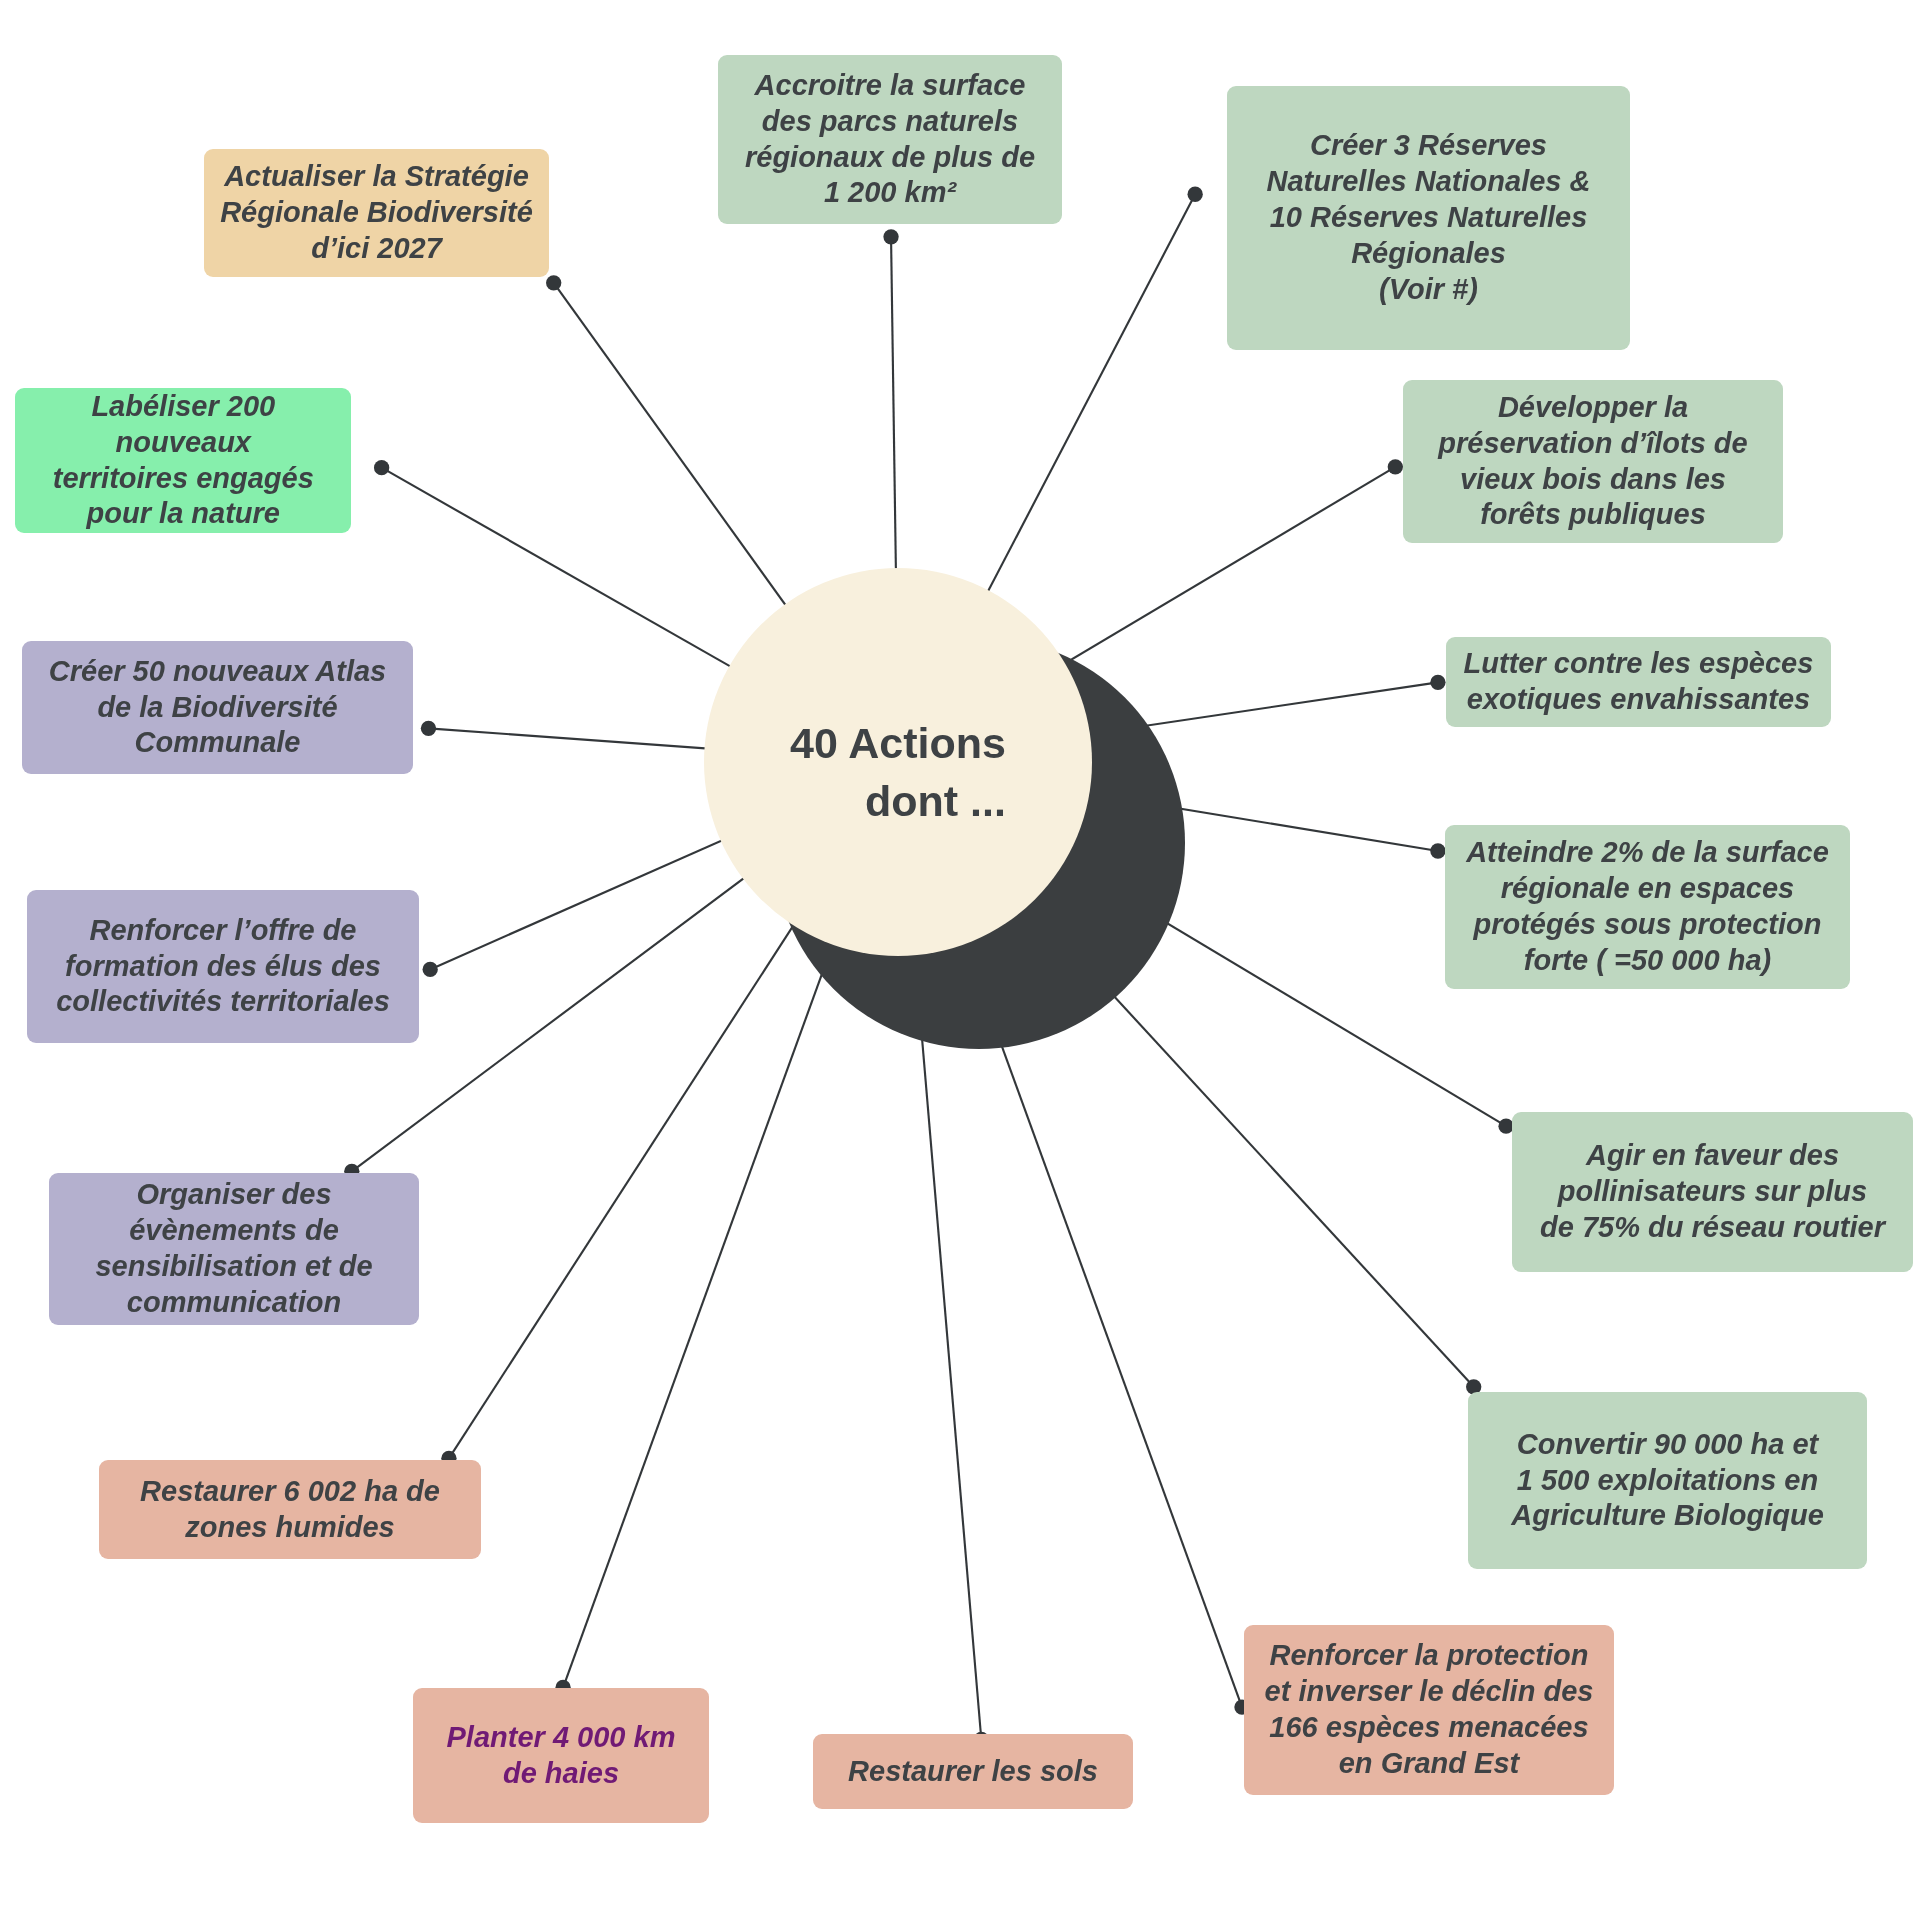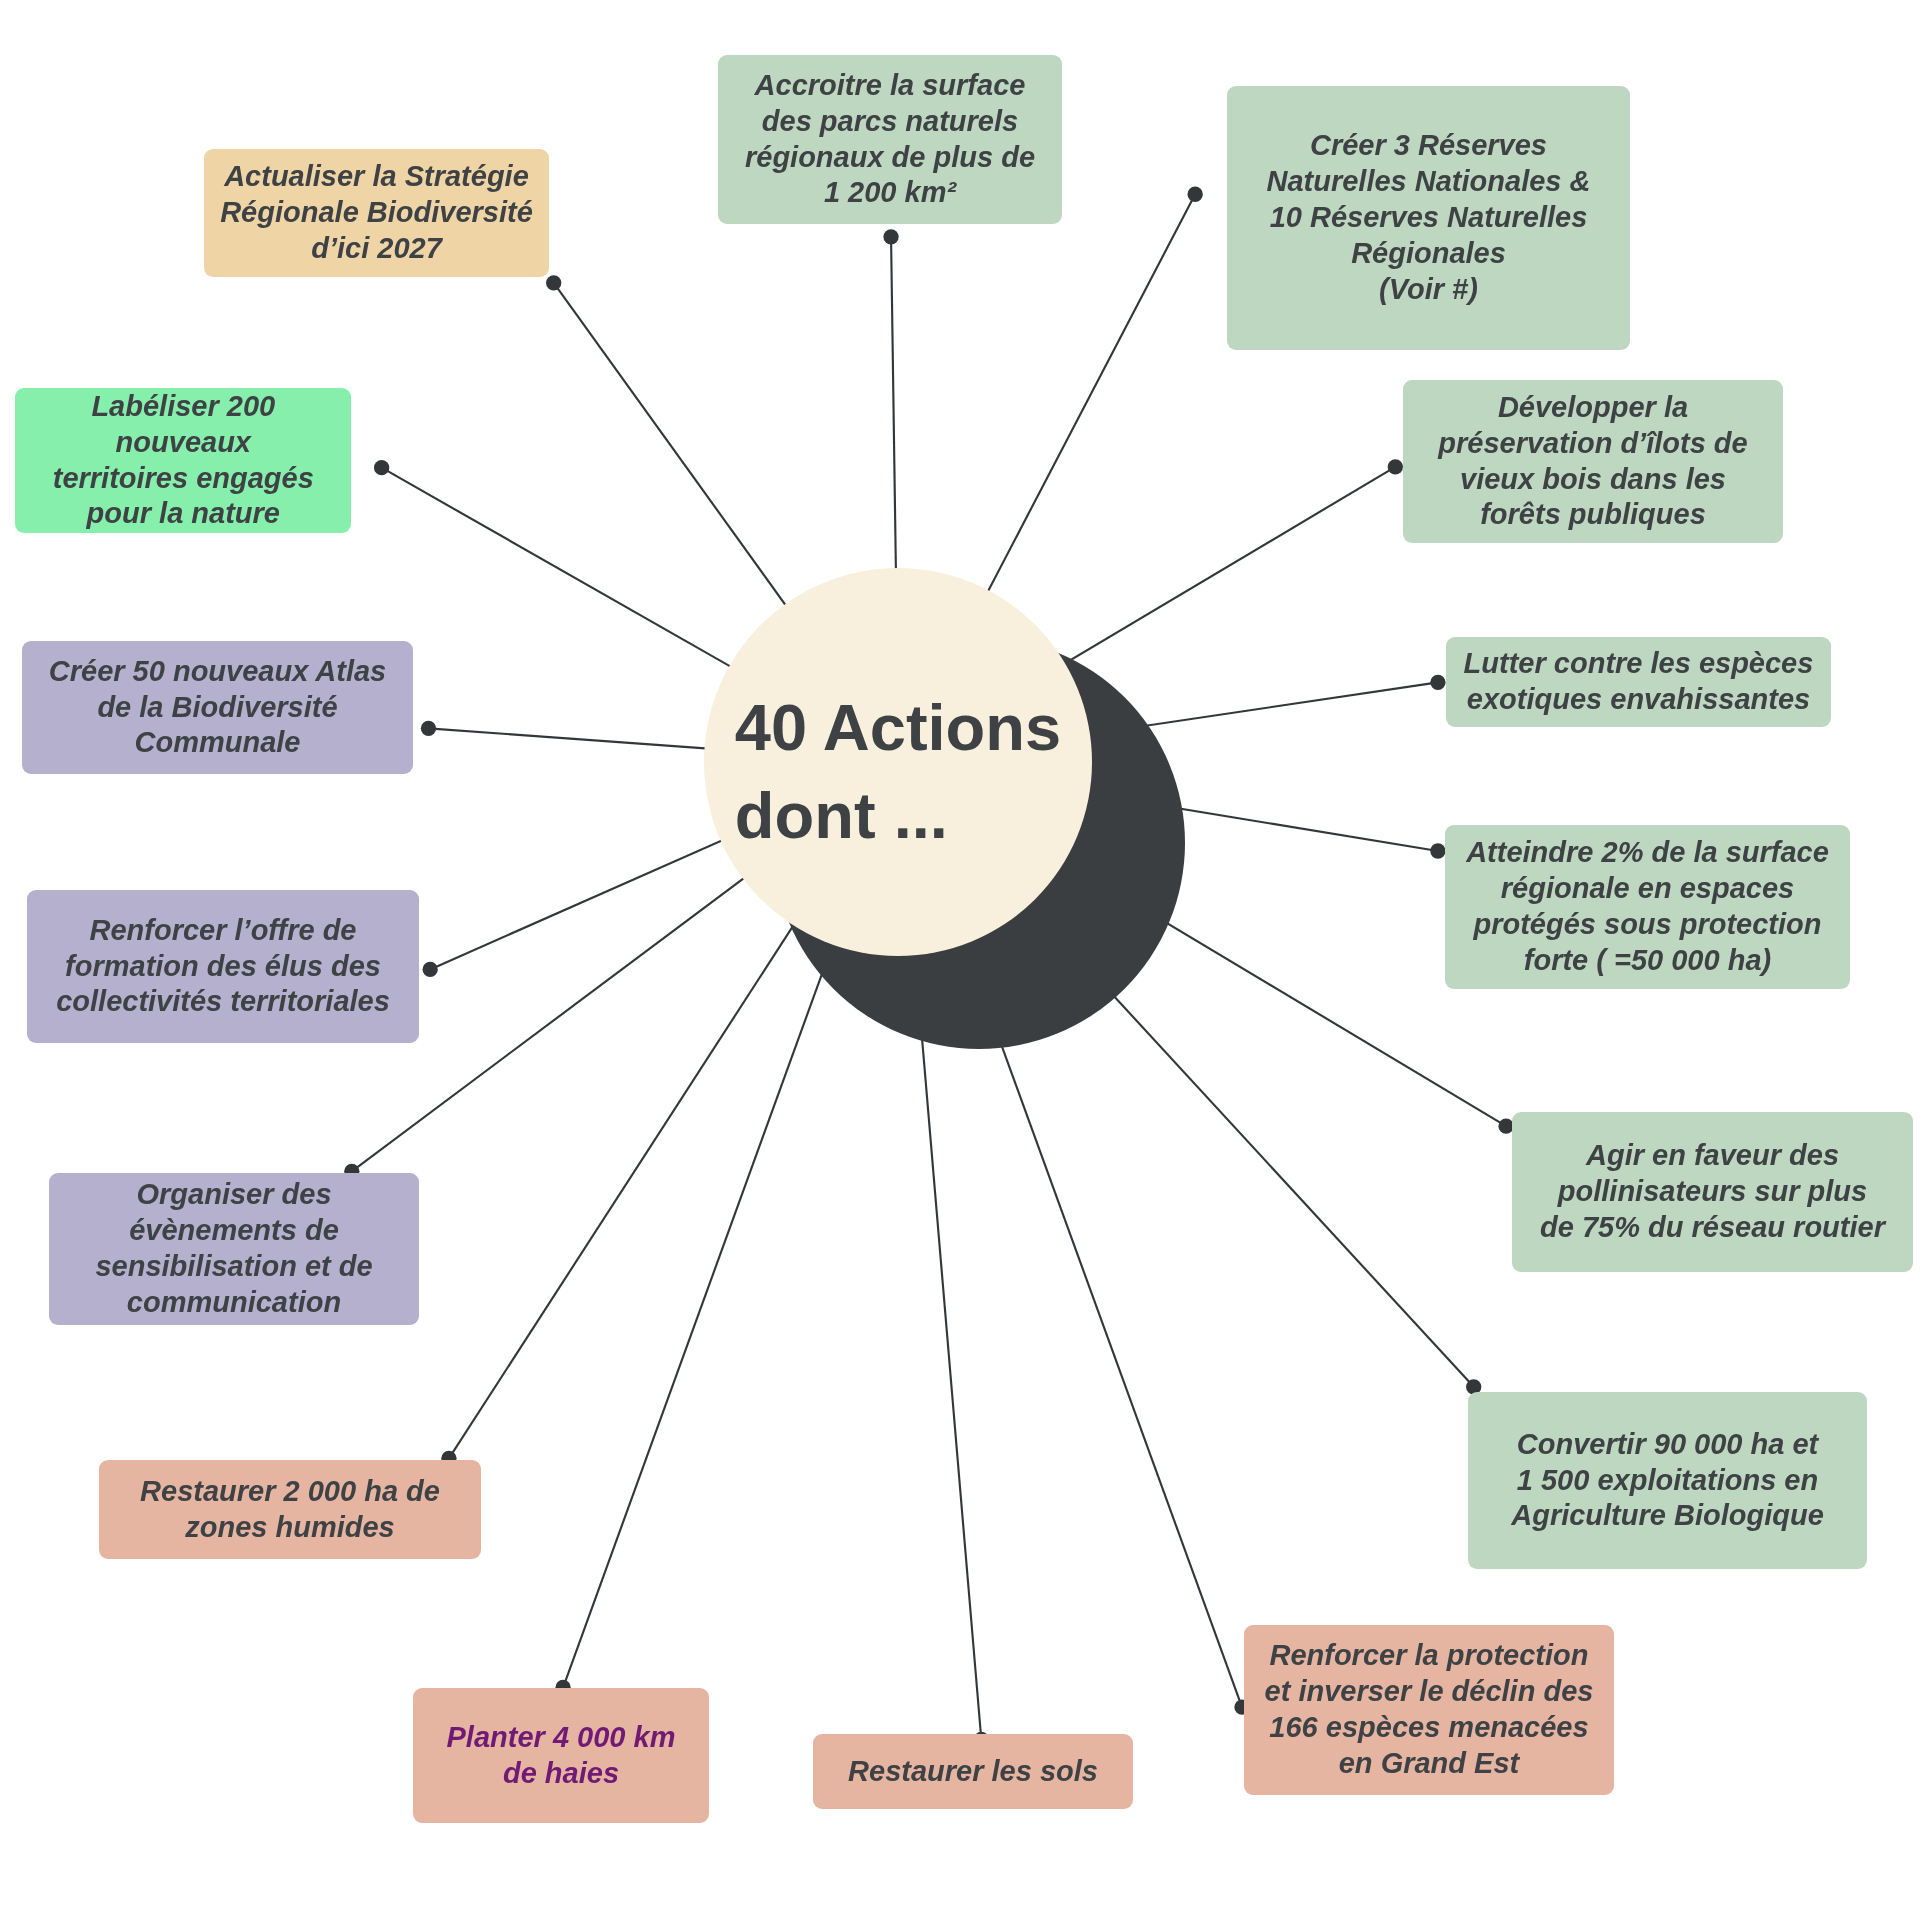--- a/index.html
+++ b/index.html
@@ -38,23 +38,23 @@
     width: 388px;
     height: 388px;
     border-radius: 50%;
     z-index: 3;
     display: flex;
     align-items: center;
     justify-content: center;
   }
   .center-label {
     font-weight: 700;
-    font-size: 65px;
+    font-size: 43px;
     line-height: 1.35;
-    text-align: left;
+    text-align: right;
     white-space: pre-line;
     margin-top: 20px;
   }
   .node {
     position: absolute;
     z-index: 5;
     border-radius: 9px;
     box-sizing: border-box;
     display: flex;
     align-items: center;
@@ -139,21 +139,21 @@
     <div class="node" style="left: 1468px; top: 1392px; width: 399px; height: 177px; background: rgb(190, 215, 192); color: rgb(62, 66, 69);">Convertir 90 000 ha et
 1 500 exploitations en
 Agriculture Biologique</div>
     <div class="node" style="left: 1244px; top: 1625px; width: 370px; height: 170px; background: rgb(230, 181, 162); color: rgb(62, 66, 69);">Renforcer la protection
 et inverser le déclin des
 166 espèces menacées
 en Grand Est</div>
     <div class="node" style="left: 813px; top: 1734px; width: 320px; height: 75px; background: rgb(230, 181, 162); color: rgb(62, 66, 69);">Restaurer les sols</div>
     <div class="node" style="left: 413px; top: 1688px; width: 296px; height: 135px; background: rgb(230, 181, 162); color: #701a75;">Planter 4 000 km
 de haies</div>
-    <div class="node" style="left: 99px; top: 1460px; width: 382px; height: 99px; background: rgb(230, 181, 162); color: rgb(62, 66, 69);">Restaurer 2 000 ha de
+    <div class="node" style="left: 99px; top: 1460px; width: 382px; height: 99px; background: rgb(230, 181, 162); color: rgb(62, 66, 69);">Restaurer 6 002 ha de
 zones humides</div>
     <div class="node" style="left: 49px; top: 1173px; width: 370px; height: 152px; background: rgb(180, 176, 206); color: rgb(62, 66, 69);">Organiser des
 évènements de
 sensibilisation et de
 communication</div>
     <div class="node" style="left: 27px; top: 890px; width: 392px; height: 153px; background: rgb(180, 176, 206); color: rgb(62, 66, 69);">Renforcer l’offre de
 formation des élus des
 collectivités territoriales</div>
     <div class="node" style="left: 22px; top: 641px; width: 391px; height: 133px; background: rgb(180, 176, 206); color: rgb(62, 66, 69);">Créer 50 nouveaux Atlas
 de la Biodiversité

